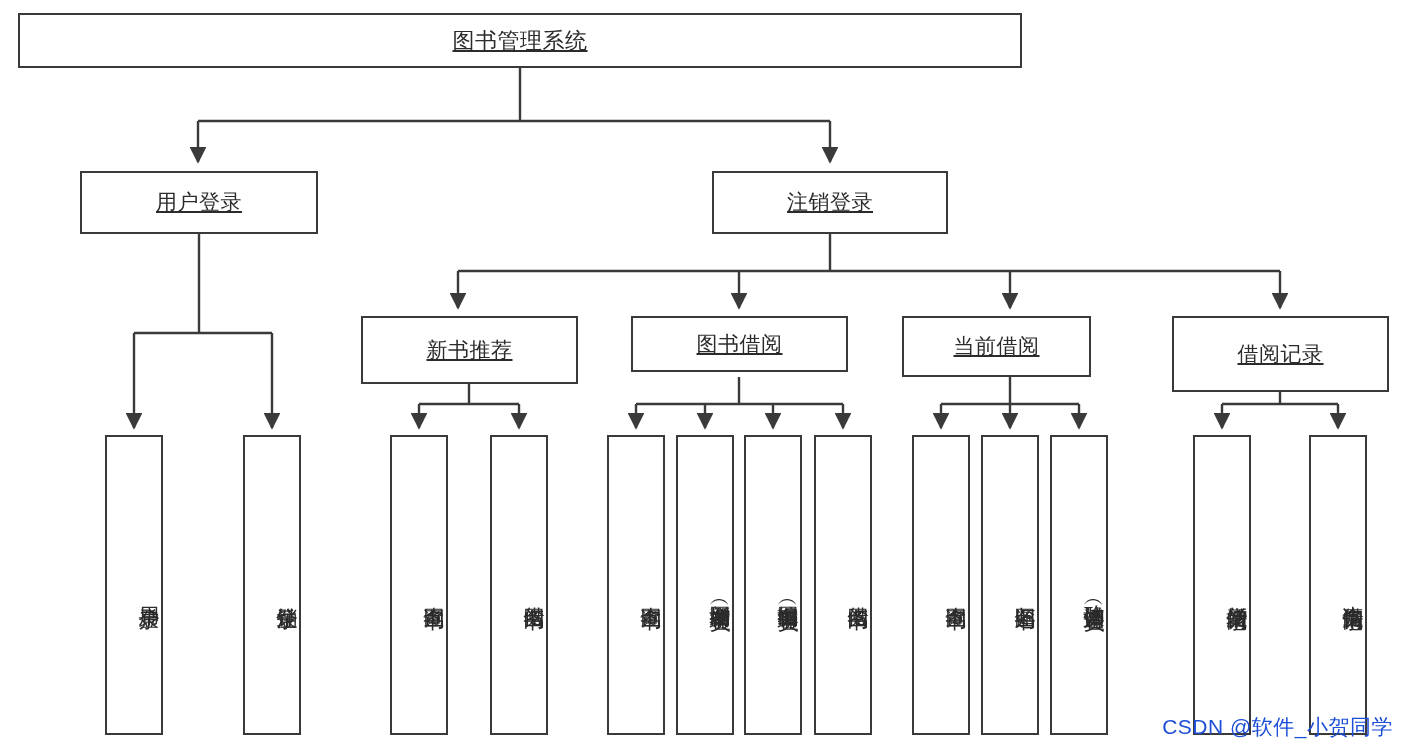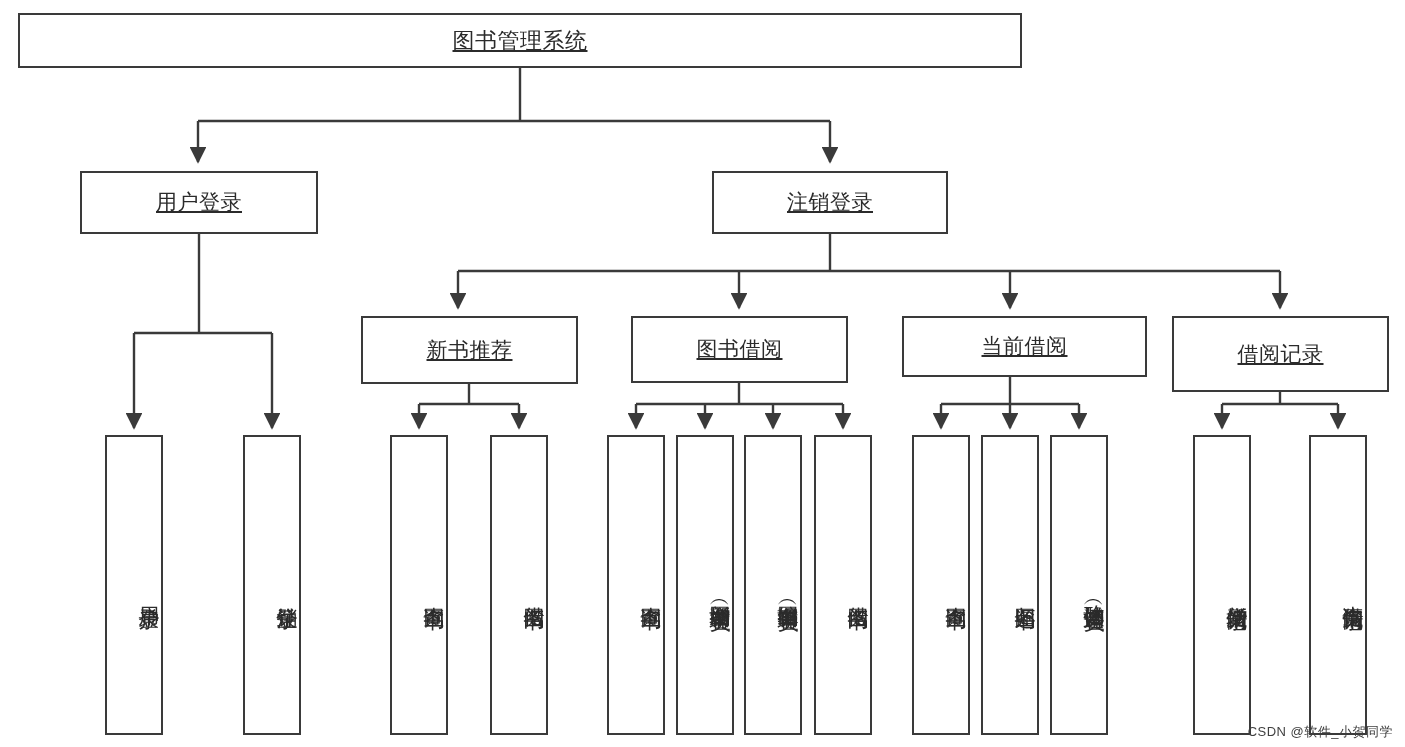--- a/index.html
+++ b/index.html
@@ -56,22 +56,22 @@
     left: 0;
     top: 0;
     width: 1405px;
     height: 747px;
     pointer-events: none;
   }
   #watermark {
     position: absolute;
     right: 12px;
     bottom: 6px;
-    font-size: 13px;
-    color: #404040;
+    font-size: 21px;
+    color: #1d4ed8;
     letter-spacing: 0.5px;
     white-space: nowrap;
   }
 </style>
 </head>
 <body>
 
 <div id="canvas">
 
   <svg id="edges" viewBox="0 0 1405 747">
@@ -131,24 +131,24 @@
   <div class="node horiz" style="left:80px; top:171px; width:238px; height:63px;">
     <span>用户登录</span>
   </div>
   <div class="node horiz" style="left:712px; top:171px; width:236px; height:63px;">
     <span>注销登录</span>
   </div>
 
   <div class="node horiz" style="left:361px; top:316px; width:217px; height:68px;">
     <span>新书推荐</span>
   </div>
-  <div class="node horiz" style="left:631px; top:316px; width:217px; height:67px;">
+  <div class="node horiz" style="left:631px; top:316px; width:217px; height:56px;">
     <span>图书借阅</span>
   </div>
-  <div class="node horiz" style="left:902px; top:316px; width:245px; height:61px;">
+  <div class="node horiz" style="left:902px; top:316px; width:189px; height:61px;">
     <span>当前借阅</span>
   </div>
   <div class="node horiz" style="left:1172px; top:316px; width:217px; height:76px;">
     <span>借阅记录</span>
   </div>
 
   <div class="node vert" style="left:105px; top:435px; width:58px; height:300px;">
     <span class="vlabel">用户登录</span>
   </div>
   <div class="node vert" style="left:243px; top:435px; width:58px; height:300px;">

